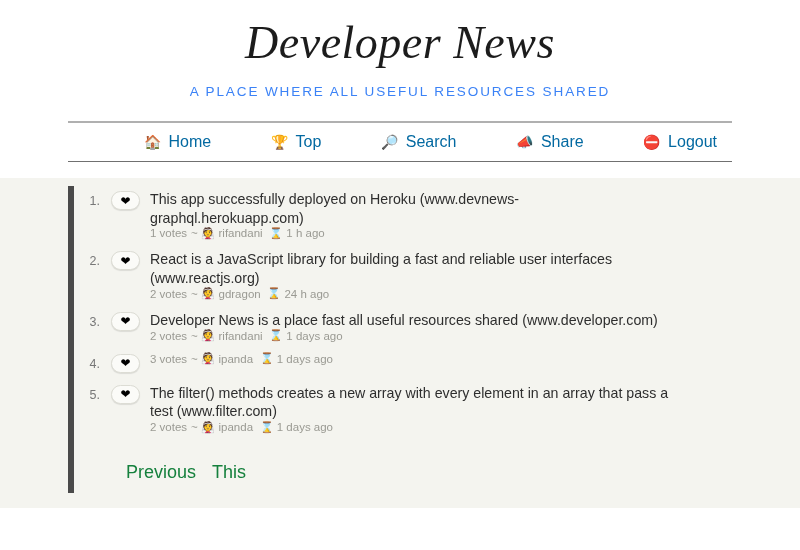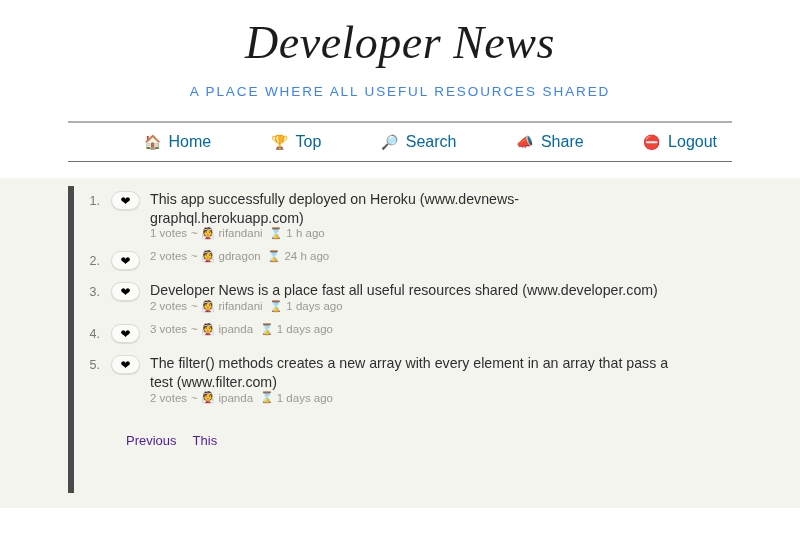--- a/index.html
+++ b/index.html
@@ -179,22 +179,22 @@
   .meta-time { }
 
   
   .pager {
     margin: 18px 0 0 0;
     padding-left: 52px;
     display: flex;
     align-items: center;
   }
   .pager-link {
-    font-size: 13px;
-    color: #4c1d95;
+    font-size: 18px;
+    color: #15803d;
     margin-right: 16px;
     cursor: pointer;
     font-family: "Liberation Sans", sans-serif;
   }
 </style>
 </head>
 <body>
 
 <div class="site-header">
   <h1 class="site-title">Developer News</h1>
@@ -245,20 +245,21 @@
               <span class="meta-time">1 h ago</span>
             </div>
           </div>
         </li>
         <li class="news-item">
           <span class="item-index">2.</span>
           <span class="vote-button">
             <span class="vote-heart">❤</span>
           </span>
           <div class="item-body">
+            <div class="item-title">React is a JavaScript library for building a fast and reliable user interfaces (www.reactjs.org)</div>
             <div class="item-meta">
               <span class="meta-votes">2 votes</span>
               <span class="meta-sep">~</span>
               <span class="meta-emoji">👰</span>
               <span class="meta-user">gdragon</span>
               <span class="meta-emoji-time">⌛</span>
               <span class="meta-time">24 h ago</span>
             </div>
           </div>
         </li>

